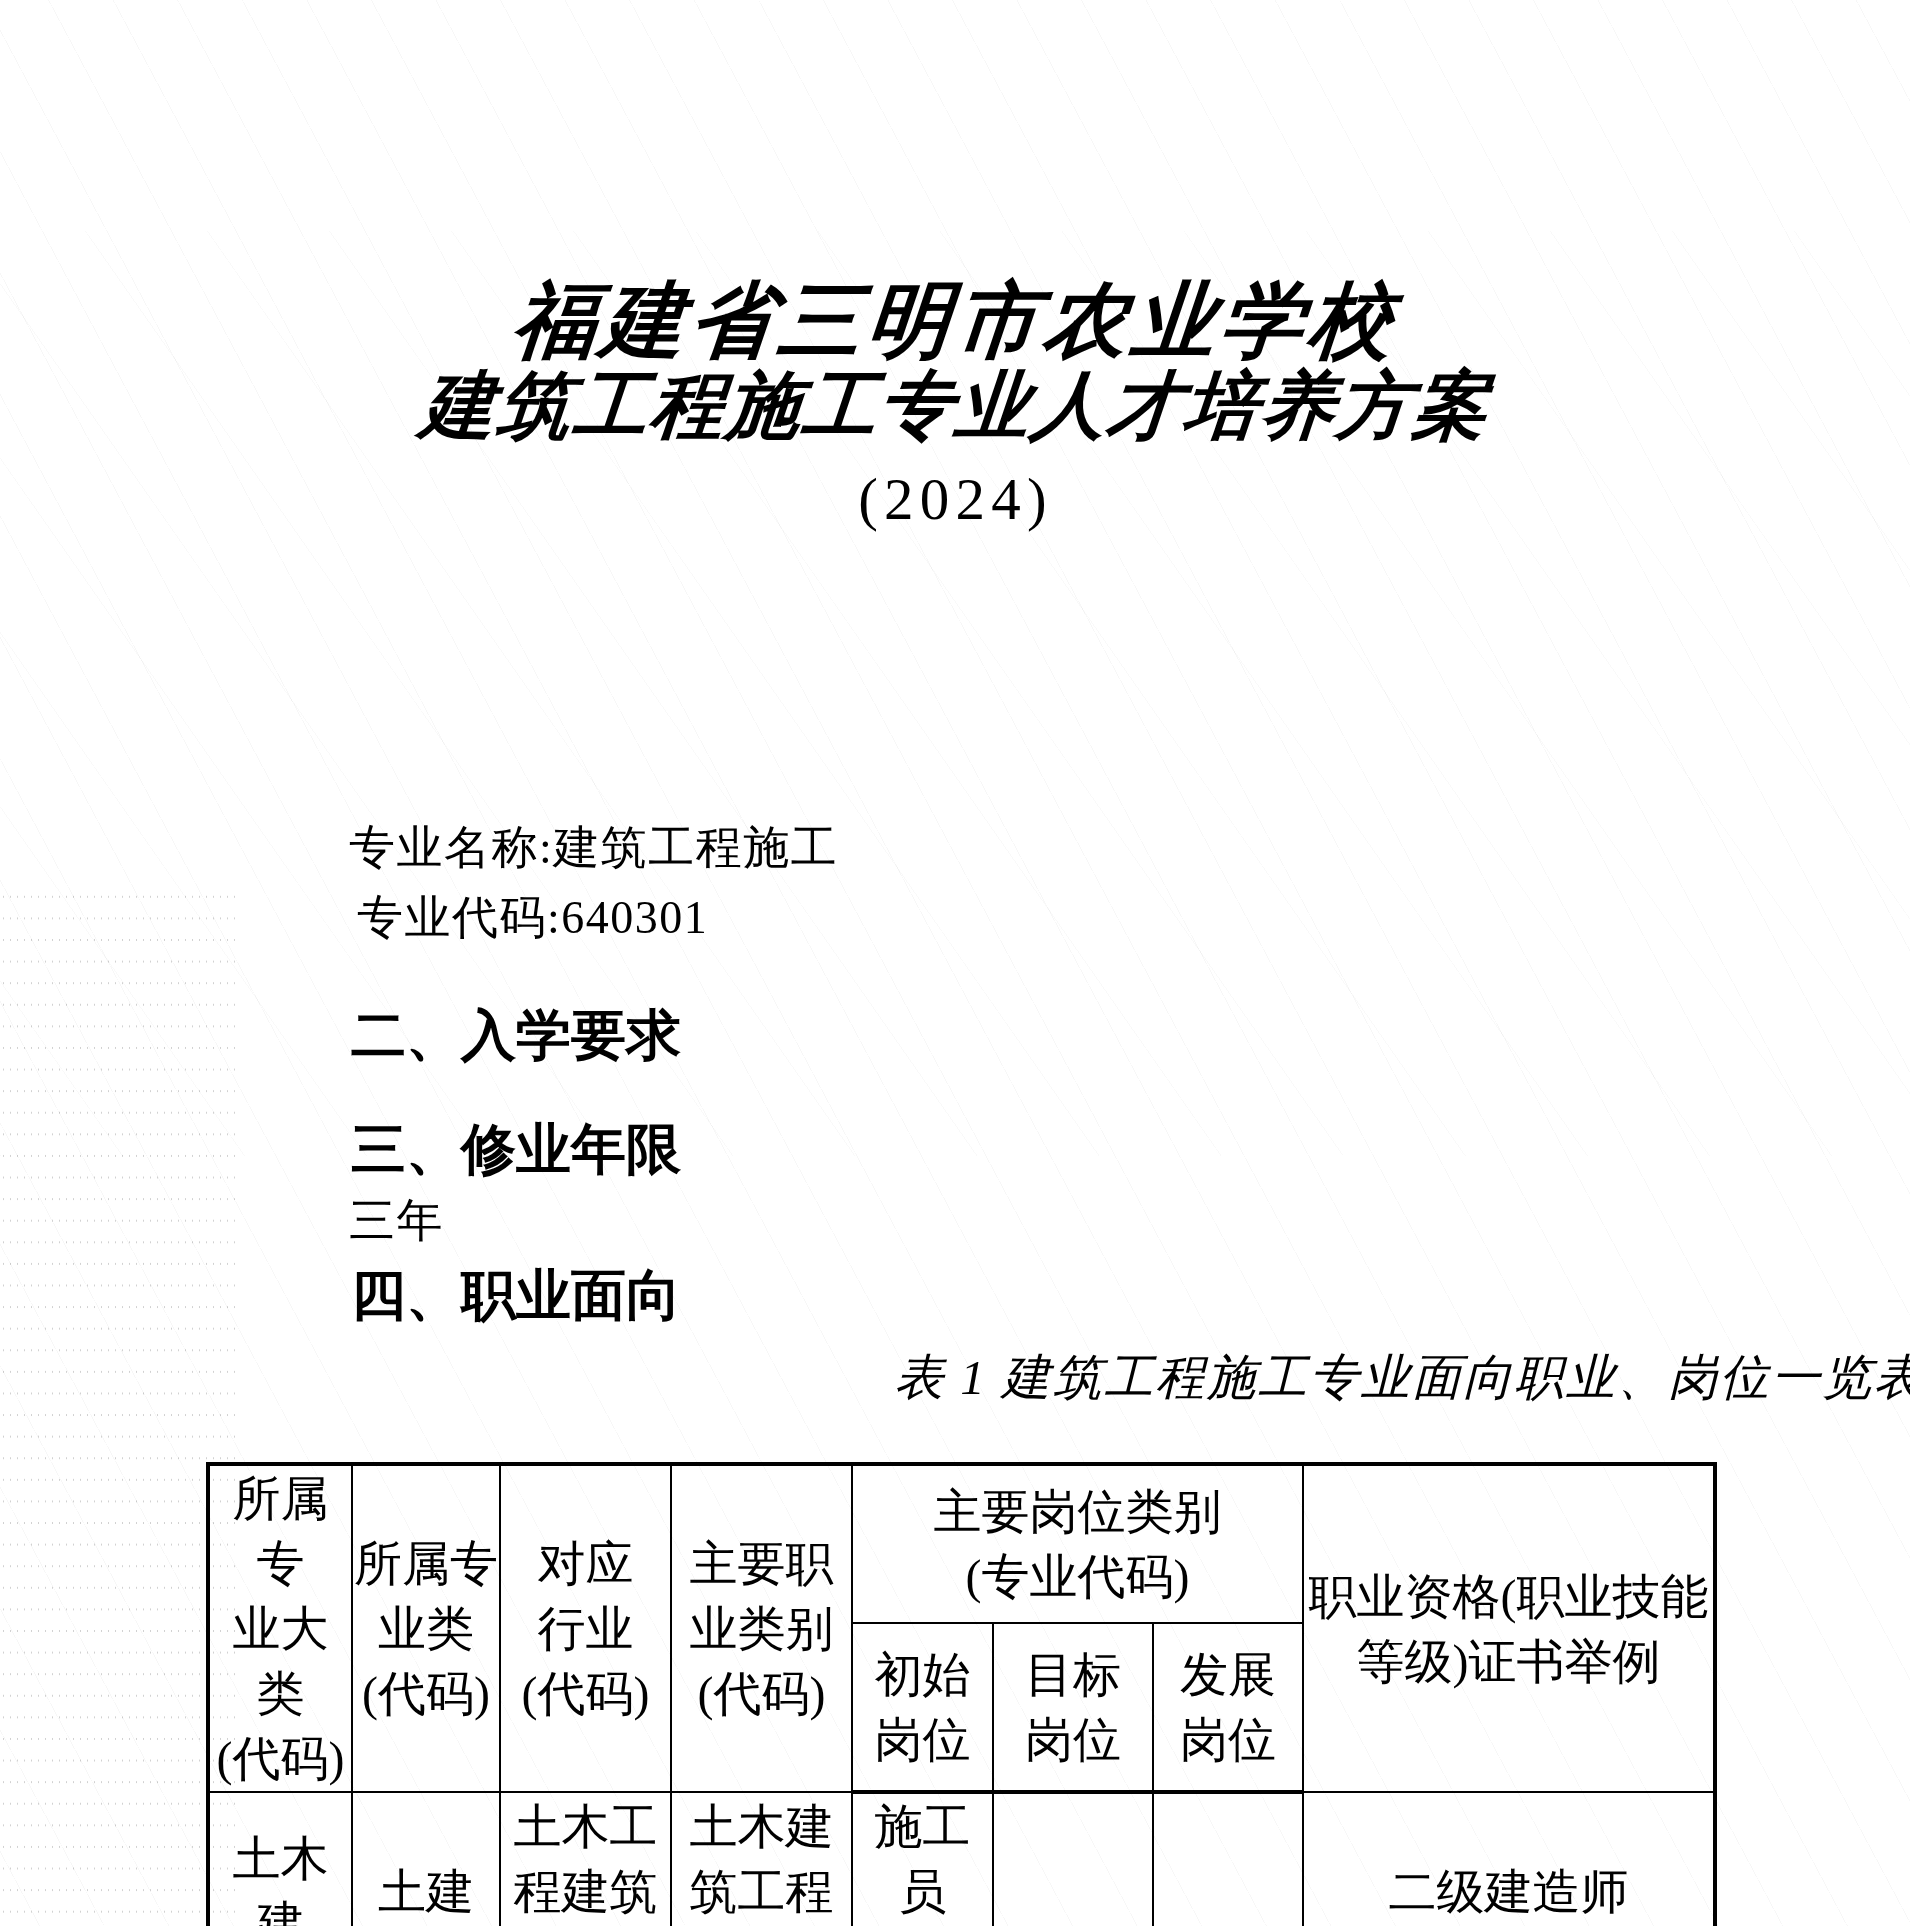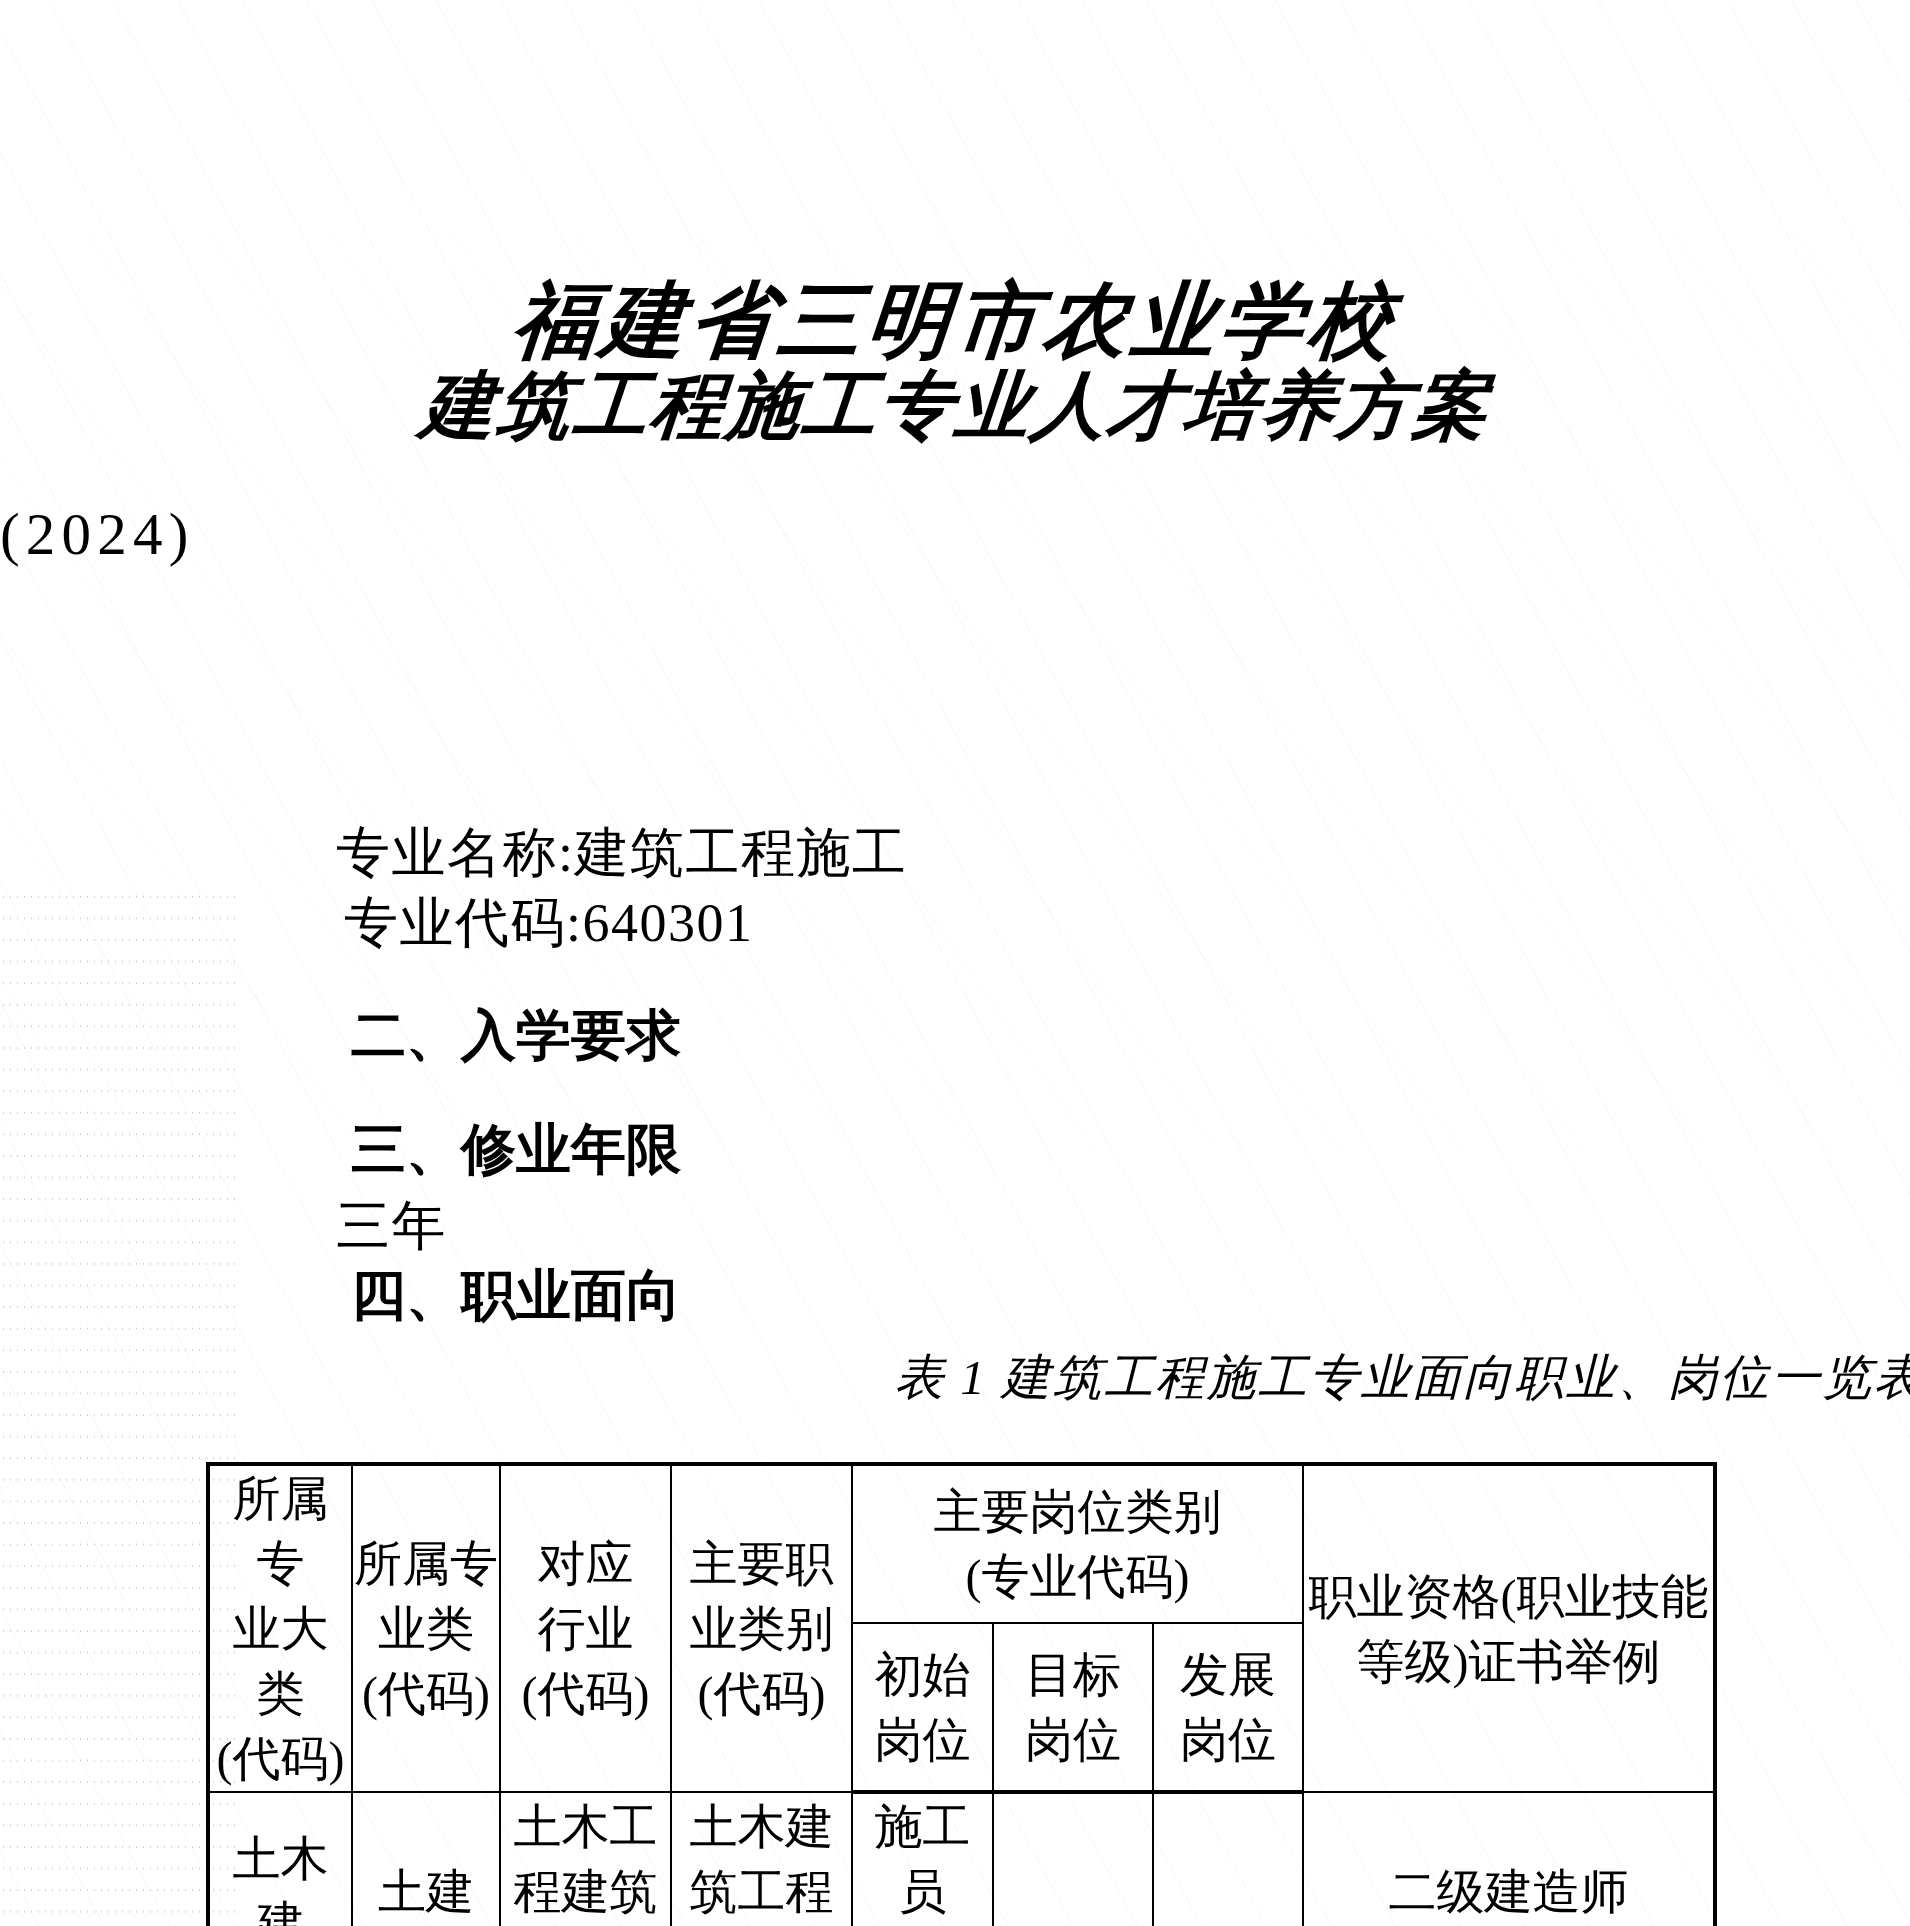--- a/index.html
+++ b/index.html
@@ -26,30 +26,30 @@
   
   .calli{
     position:absolute; left:0; width:100%; text-align:center;
     font-family:"DejaVu Serif","Liberation Serif",serif;
     font-weight:700; font-style:italic; transform:skewX(-5deg);
     white-space:nowrap;
   }
   .title1{top:266px; font-size:83px; letter-spacing:5.4px;}
   .title2{top:357px; font-size:74px; letter-spacing:2.3px;}
   .year{
-    position:absolute; left:0; top:465px; width:100%; 
-    font-size:59px; letter-spacing:6.2px; font-weight:400; white-space:nowrap;margin-top:35px;
+    position:absolute; left:0; top:465px; width:100%; text-align:center;
+    font-size:59px; letter-spacing:6.2px; font-weight:400; white-space:nowrap;
   }
   .h{
     position:absolute; left:351px;
     font-family:"DejaVu Sans","Liberation Sans",sans-serif;
     font-weight:700; font-size:55px; white-space:nowrap;
   }
   .bl{
-    position:absolute; left:336px; font-size:54px; white-space:nowrap;
+    position:absolute; left:349px; font-size:46px; white-space:nowrap;
     letter-spacing:1.5px;
   }
   .caption{
     position:absolute; left:14px; top:1345px; width:100%; text-align:right;
     font-size:49px; letter-spacing:2.3px;font-style:italic;
   }
   table.occ{
     position:absolute; left:206px; top:1462px; width:1508px;
     border-collapse:collapse; table-layout:fixed;
     border:4.6px solid #000;

